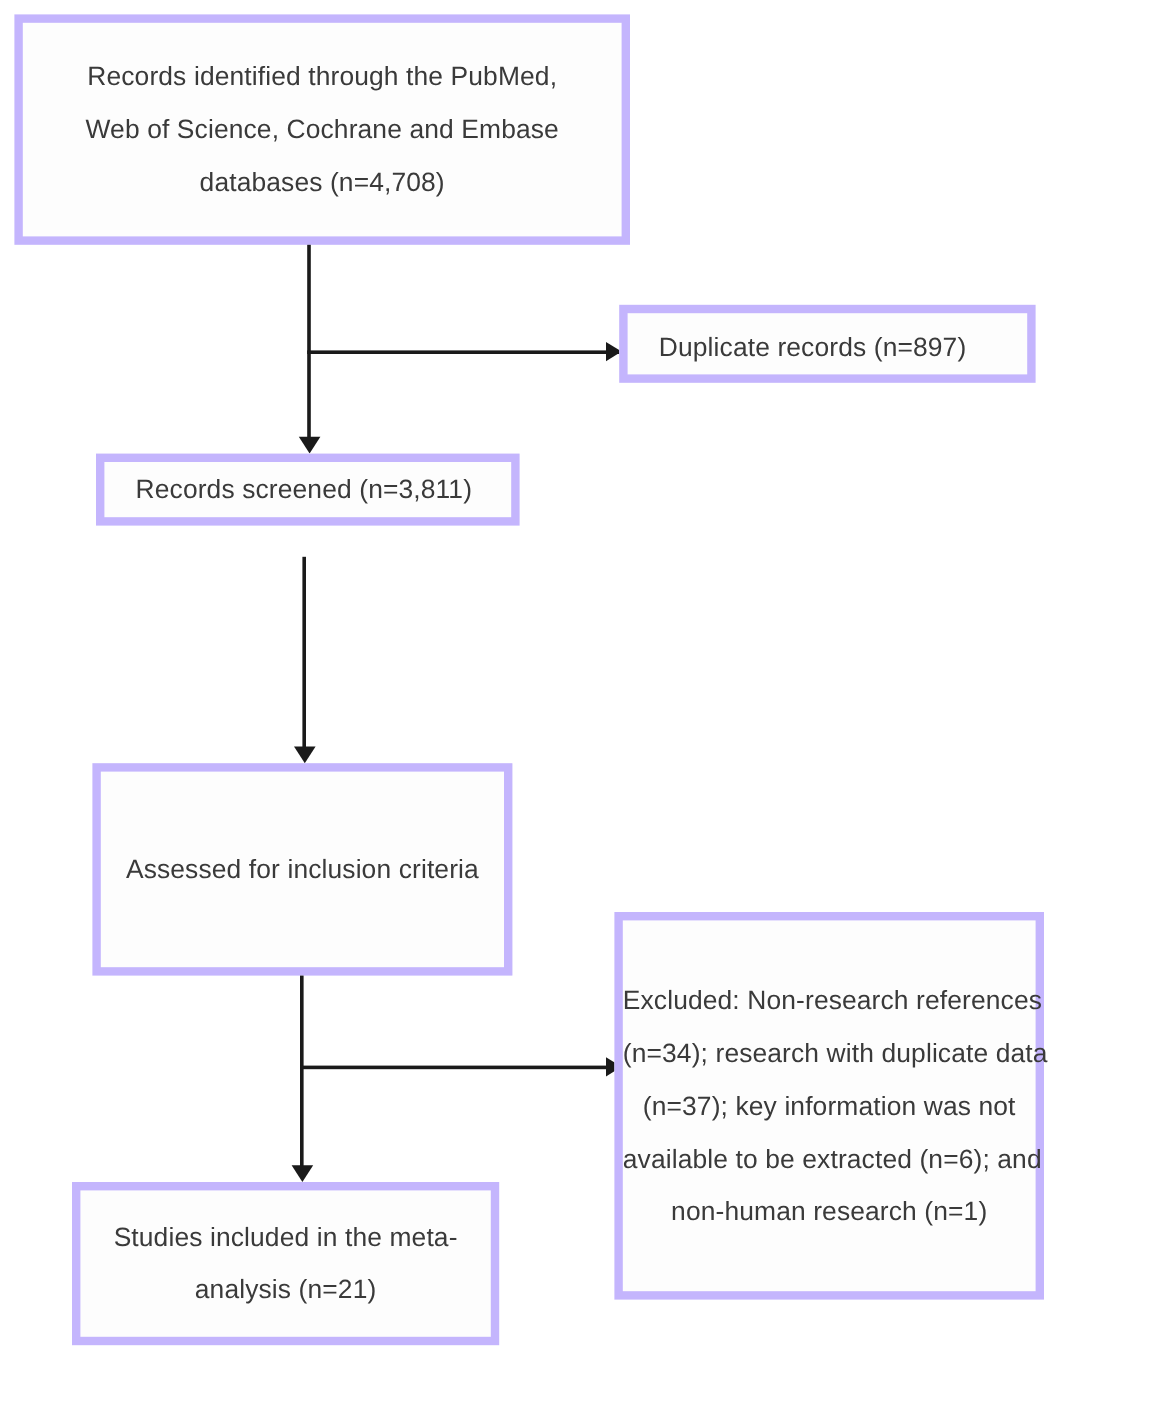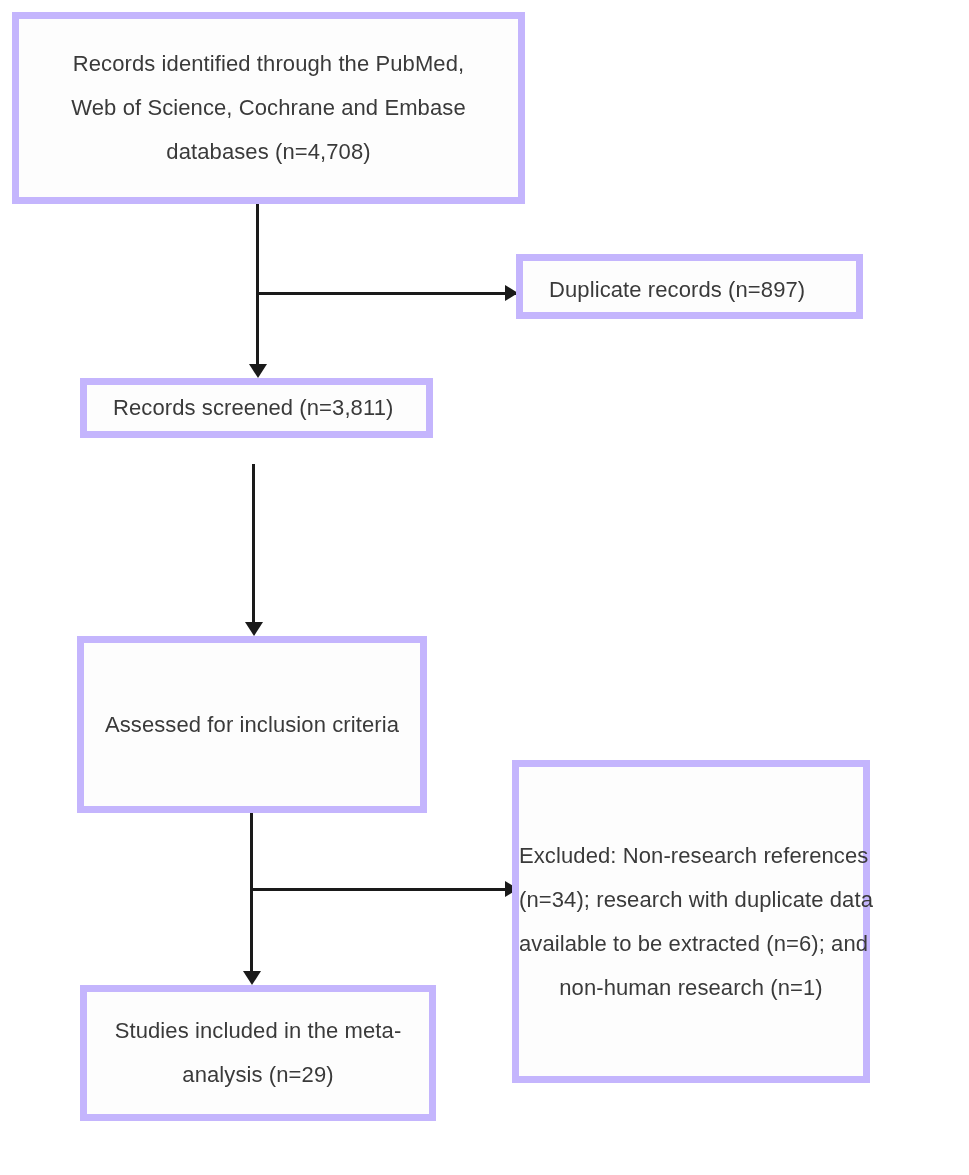--- a/index.html
+++ b/index.html
@@ -40,21 +40,21 @@
     text-align: left;
     padding-left: 26px;
   }
 
   
   #box-identified   { left: 12px;  top: 12px;   width: 513px; height: 192px; }
   #box-duplicates   { left: 516px; top: 254px;  width: 347px; height: 65px; justify-content: flex-end;  }
   #box-screened     { left: 80px;  top: 378px;  width: 353px; height: 60px;  }
   #box-assessed     { left: 77px;  top: 636px;  width: 350px; height: 177px; }
   #box-excluded     { left: 512px; top: 728px;  width: 358px; height: 323px; margin-top: 32px; }
-  #box-included     { left: 80px;  top: 985px;  width: 356px; height: 136px; }
+  #box-included     { left: 60px;  top: 985px;  width: 356px; height: 136px; }
 
   
   .vline {
     position: absolute;
     width: 3px;
     background: #1a1a1a;
   }
   .hline {
     position: absolute;
     height: 3px;
@@ -129,22 +129,23 @@
 
   <div class="vline" id="conn3-v"></div>
   <div class="arrow-down" id="conn3-a"></div>
 
   <div class="hline" id="conn3-h"></div>
   <div class="arrow-right" id="conn3-ar"></div>
 
   <div class="flow-box" id="box-excluded">
     <span class="tline">Excluded: Non-research references</span>
     <span class="tline">(n=34); research with duplicate data</span>
+    <span class="tline">(n=37); key information was not</span>
     <span class="tline">available to be extracted (n=6); and</span>
     <span class="tline">non-human research (n=1)</span>
   </div>
 
   <div class="flow-box" id="box-included">
     <span class="tline">Studies included in the meta-</span>
-    <span class="tline">analysis (n=29)</span>
+    <span class="tline">analysis (n=21)</span>
   </div>
 
 </div>
 
 </body></html>

